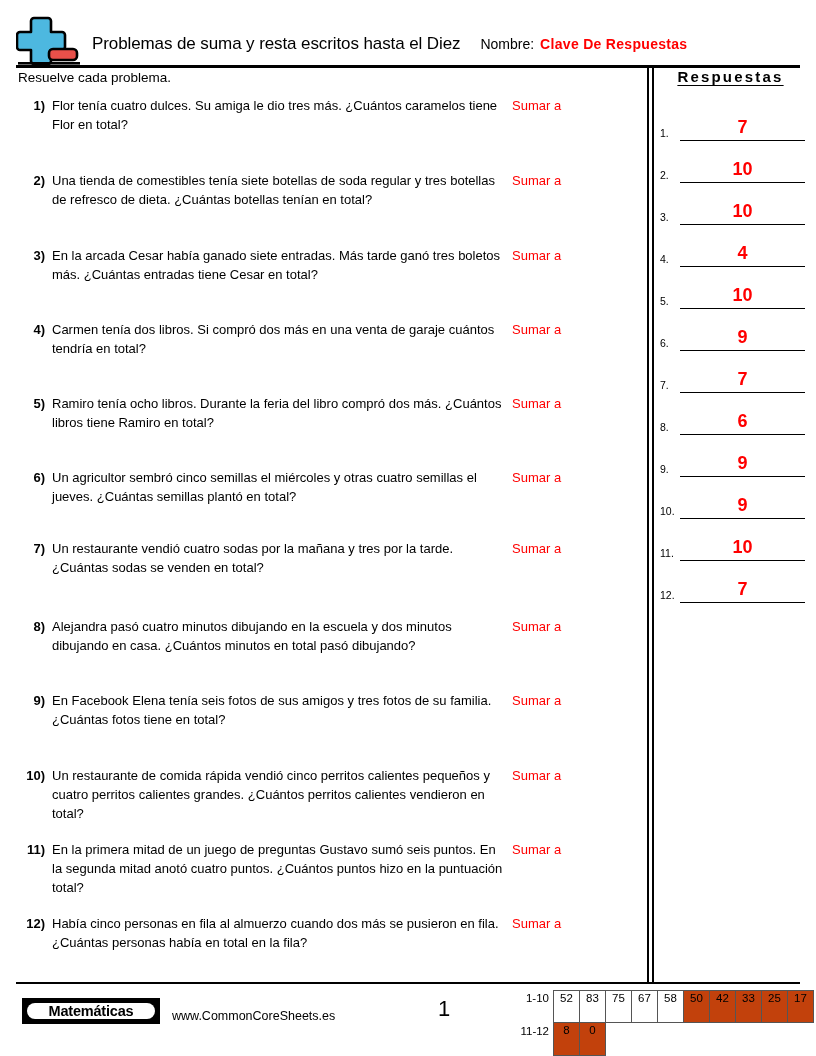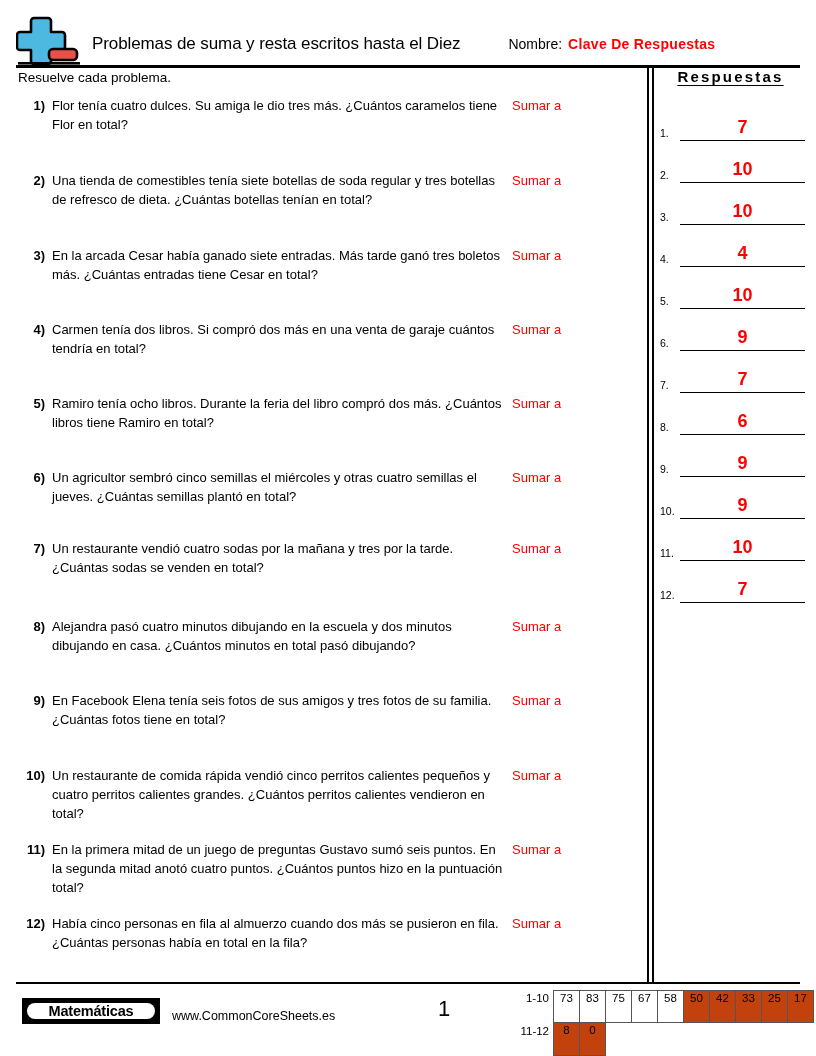--- a/index.html
+++ b/index.html
@@ -24,21 +24,20 @@
     position: absolute;
     left: 16px; top: 16px;
     width: 66px; height: 50px;
   }
   #title-row {
     position: absolute;
     left: 92px; top: 34px;
     width: 716px;
     display: flex;
     align-items: baseline;
-    gap: 28px;
   }
   #worksheet-title {
     font-size: 17px;
     font-weight: 400;
     letter-spacing: -0.1px;
     white-space: nowrap;
   }
   #name-group {
     margin-left: 20px;
     display: flex;
@@ -448,21 +447,21 @@
   </div>
 
   <div id="site-url">www.CommonCoreSheets.es</div>
 
   <div id="page-number">1</div>
 
   <div id="score-table">
 
     <div class="score-row">
       <div class="score-label">1-10</div>
-      <div class="score-cell">73</div>
+      <div class="score-cell">52</div>
       <div class="score-cell">83</div>
       <div class="score-cell">75</div>
       <div class="score-cell">67</div>
       <div class="score-cell">58</div>
       <div class="score-cell shaded">50</div>
       <div class="score-cell shaded">42</div>
       <div class="score-cell shaded">33</div>
       <div class="score-cell shaded">25</div>
       <div class="score-cell shaded">17</div>
     </div>

